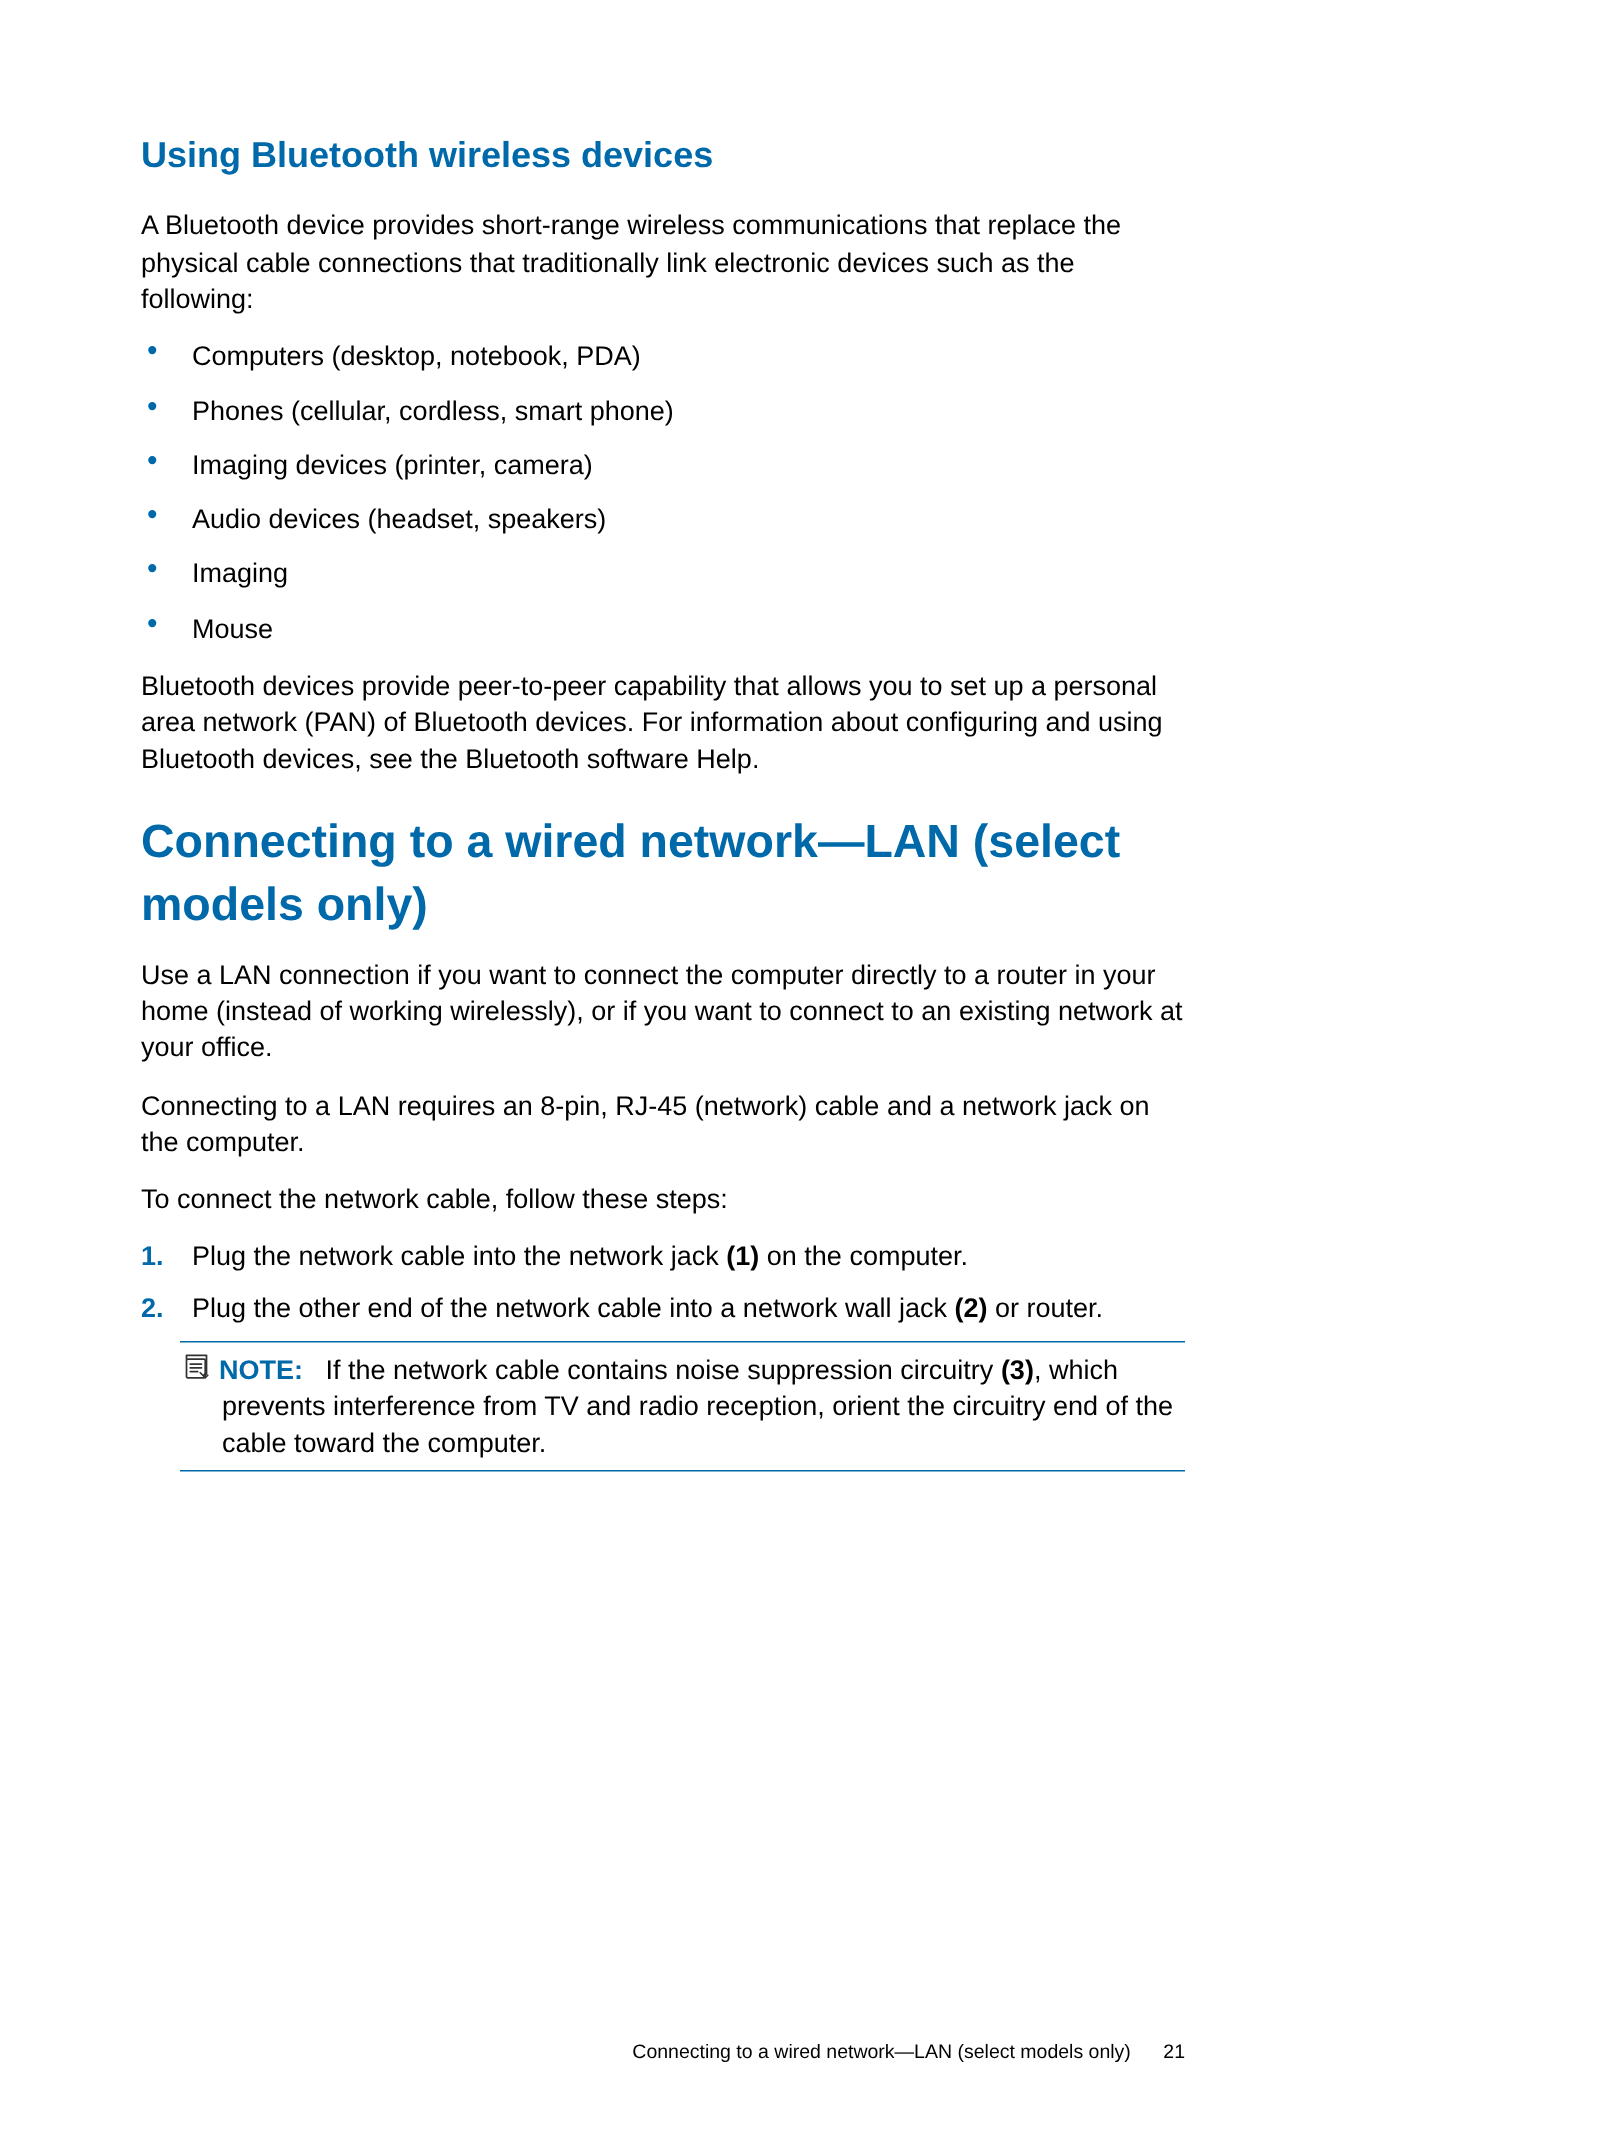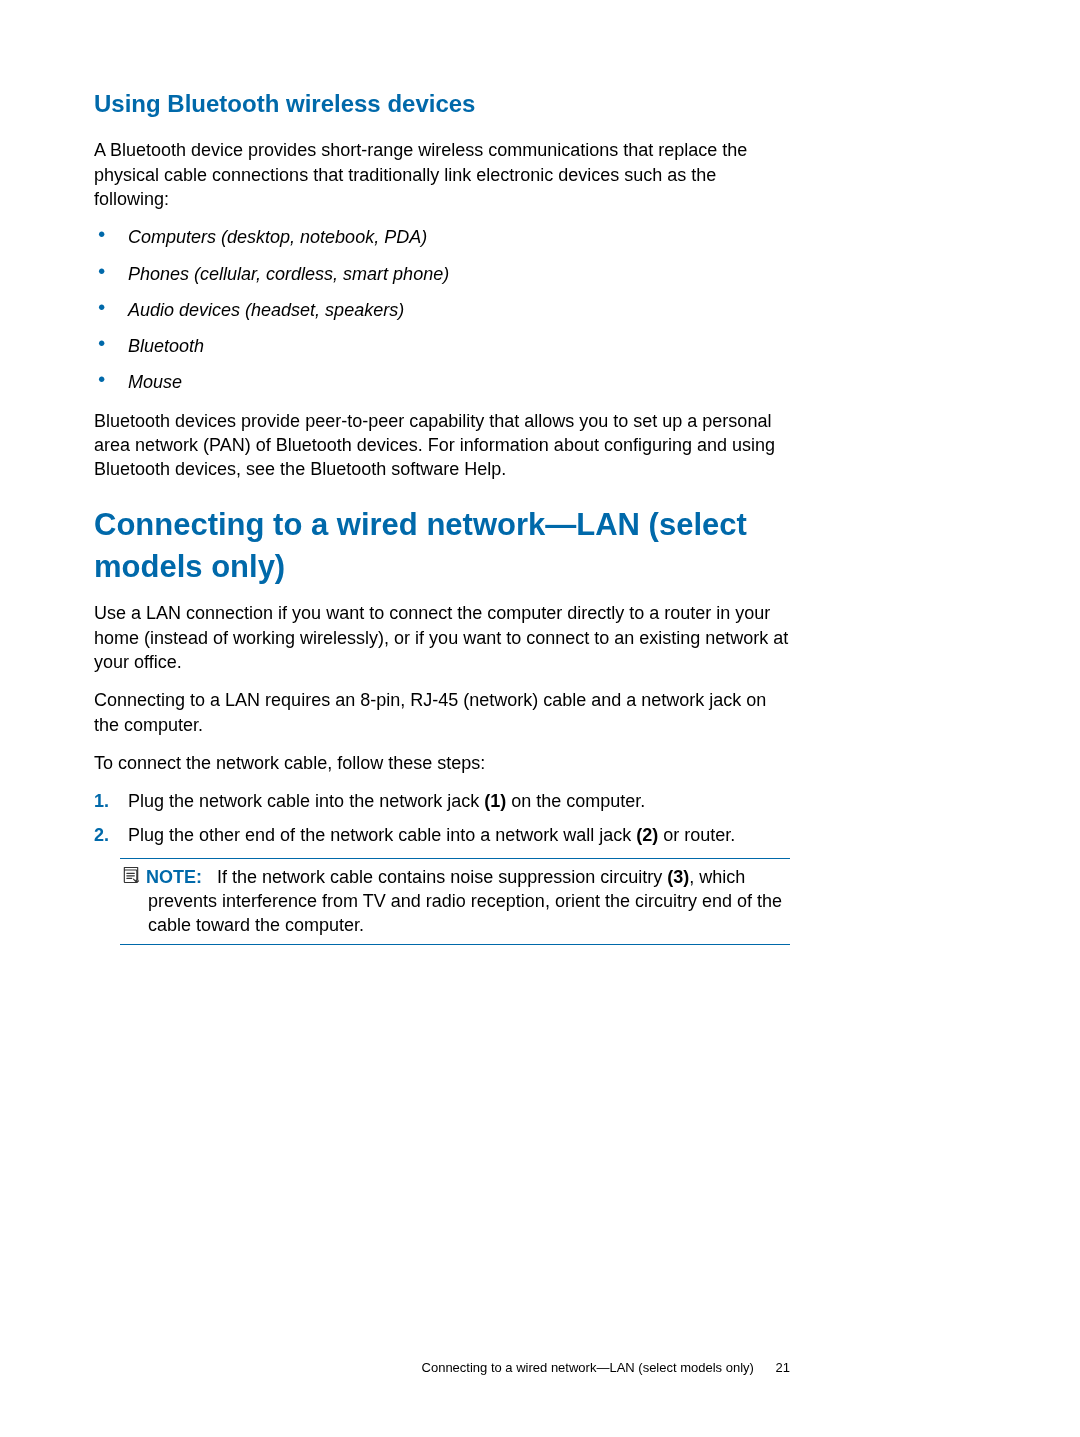--- a/index.html
+++ b/index.html
@@ -35,21 +35,20 @@
   }
   .body-indent {
   }
   .para {
     margin: 0 0 14px 0;
   }
   ul.bullets {
     list-style: none;
     margin: 0 0 14px 0;
     padding: 0;
-    font-style: italic;
   }
   ul.bullets li {
     position: relative;
     padding-left: 34px;
     margin-bottom: 12px;
   }
   ul.bullets li::before {
     content: "•";
     position: absolute;
     left: 4px;
@@ -121,22 +120,23 @@
 <div class="page">
 
   <h2 class="h2">Using Bluetooth wireless devices</h2>
 
   <div class="body-indent">
     <p class="para">A Bluetooth device provides short-range wireless communications that replace the physical cable connections that traditionally link electronic devices such as the following:</p>
 
     <ul class="bullets">
       <li>Computers (desktop, notebook, PDA)</li>
       <li>Phones (cellular, cordless, smart phone)</li>
+      <li>Imaging devices (printer, camera)</li>
       <li>Audio devices (headset, speakers)</li>
-      <li>Bluetooth</li>
+      <li>Imaging</li>
       <li>Mouse</li>
     </ul>
 
     <p class="para">Bluetooth devices provide peer-to-peer capability that allows you to set up a personal area network (PAN) of Bluetooth devices. For information about configuring and using Bluetooth devices, see the Bluetooth software Help.</p>
   </div>
 
   <h1 class="h1">Connecting to a wired network—LAN (select models only)</h1>
 
   <div class="body-indent">
     <p class="para">Use a LAN connection if you want to connect the computer directly to a router in your home (instead of working wirelessly), or if you want to connect to an existing network at your office.</p>

